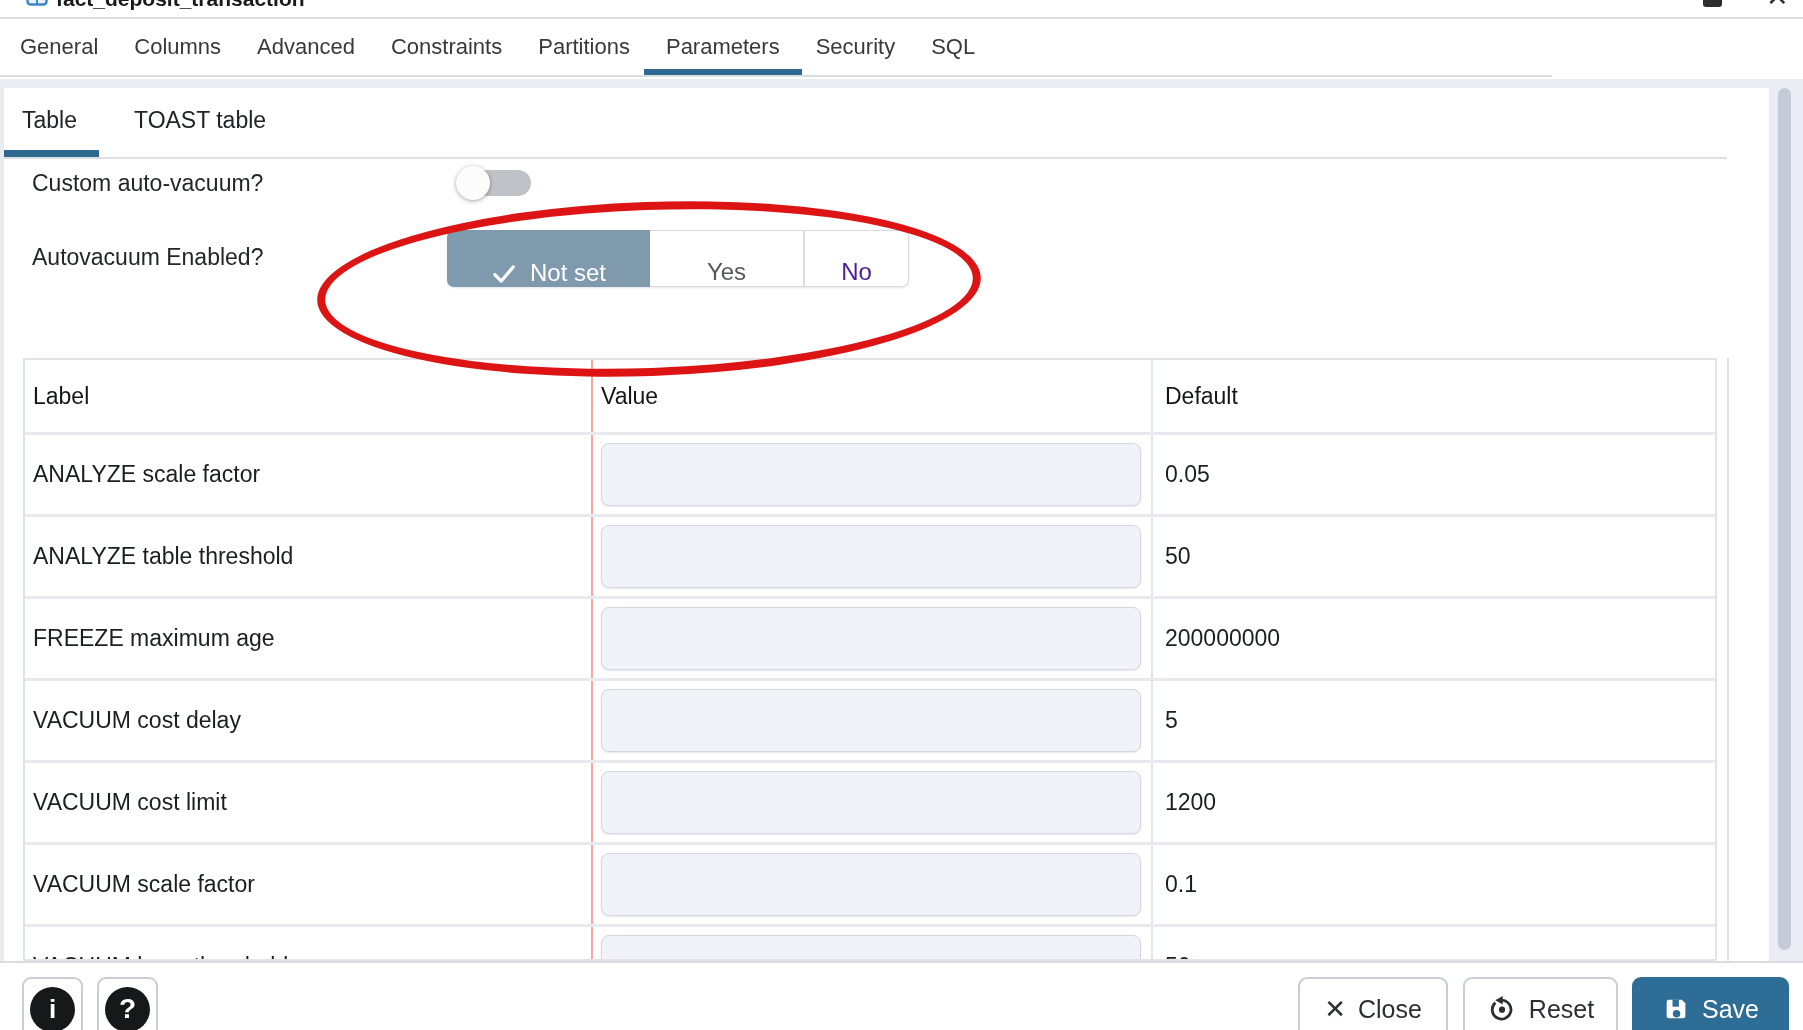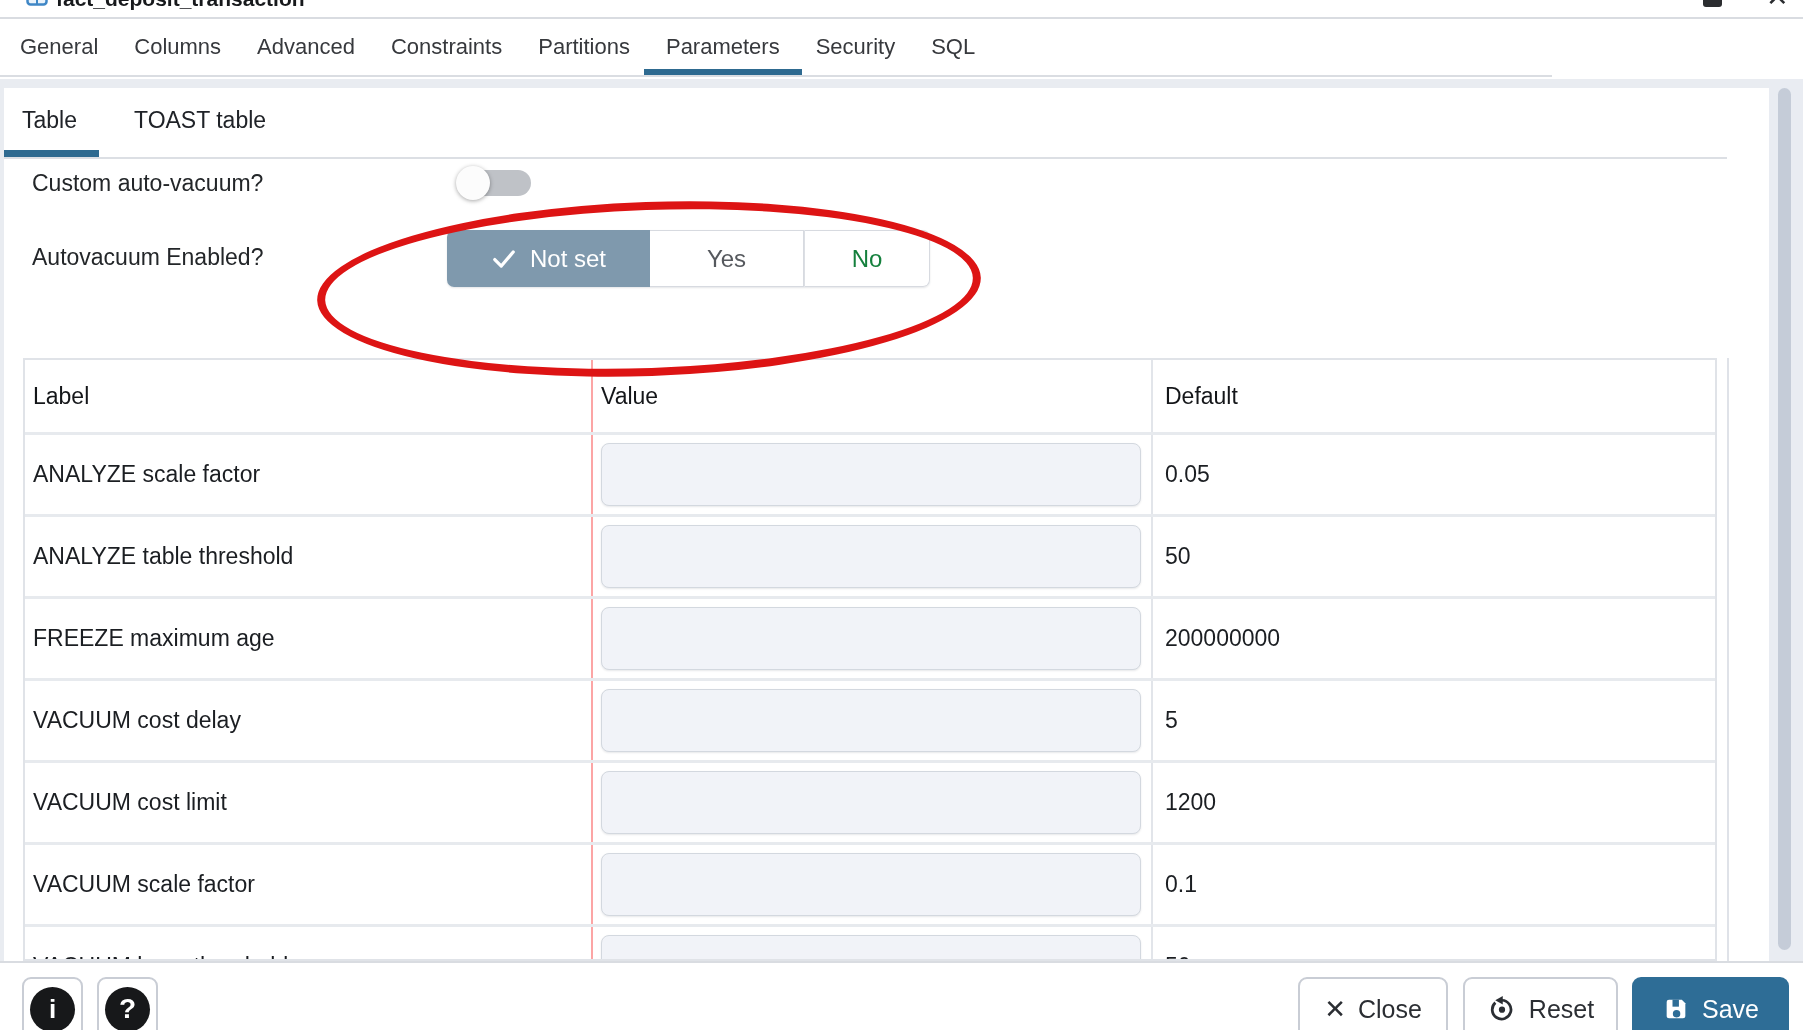--- a/index.html
+++ b/index.html
@@ -31,24 +31,24 @@
   .subtab-divider{position:absolute;left:0;top:69px;width:1723px;height:2px;background:#dcdfe4;}
   
   .ctl-label{position:absolute;left:28px;height:36px;display:flex;align-items:center;font-size:23px;color:#232629;white-space:nowrap;}
   .lbl-vacuum{top:77px;}
   .lbl-enabled{top:151px;}
   .switch-track{position:absolute;left:453px;top:82px;width:74px;height:26px;border-radius:13px;background:#bfc2c7;cursor:pointer;}
   .switch-knob{position:absolute;left:452px;top:78px;width:34px;height:34px;border-radius:50%;background:#fcfcfc;
     box-shadow:0 1px 4px rgba(0,0,0,.35);}
   .btn-group{position:absolute;left:443px;top:142px;height:57px;display:flex;
     border-radius:7px;box-shadow:0 1px 2px rgba(30,40,60,.12);}
-  .seg{display:flex;align-items:center;justify-content:center;font-size:24px;box-sizing:border-box;cursor:pointer;}
+  .seg{display:flex;align-items:flex-end;justify-content:center;font-size:24px;box-sizing:border-box;cursor:pointer;}
   .seg-selected{width:203px;background:#7f99ad;color:#ffffff;border-radius:7px 0 0 7px;gap:13px;}
   .seg-yes{width:154px;background:#fff;color:#56595e;border:1px solid #d7dae0;border-left:none;}
-  .seg-no{width:126px;background:#fff;color:#15803d;border:1px solid #d7dae0;border-left:1px solid #dcdfe4;border-radius:0 7px 7px 0;}
+  .seg-no{width:105px;background:#fff;color:#4c1d95;border:1px solid #d7dae0;border-left:1px solid #dcdfe4;border-radius:0 7px 7px 0;}
   
   .annotation-ellipse{position:absolute;left:313px;top:114px;width:648px;height:158px;
     border:8px solid #dd1414;border-radius:50%;transform:rotate(-2deg);pointer-events:none;z-index:50;}
   
   .grid{position:absolute;left:19px;top:270px;width:1694px;height:603px;border:2px solid #e0e3e8;
     background:#fff;overflow:hidden;box-sizing:border-box;}
   .grow{display:flex;height:79px;border-top:3px solid #e7eaee;background:#fff;}
   .grow.head{height:72px;border-top:none;}
   .c{box-sizing:border-box;padding-left:8px;display:flex;align-items:center;font-size:23px;color:#1b1e22;overflow:hidden;}
   .c1{width:566px;}

